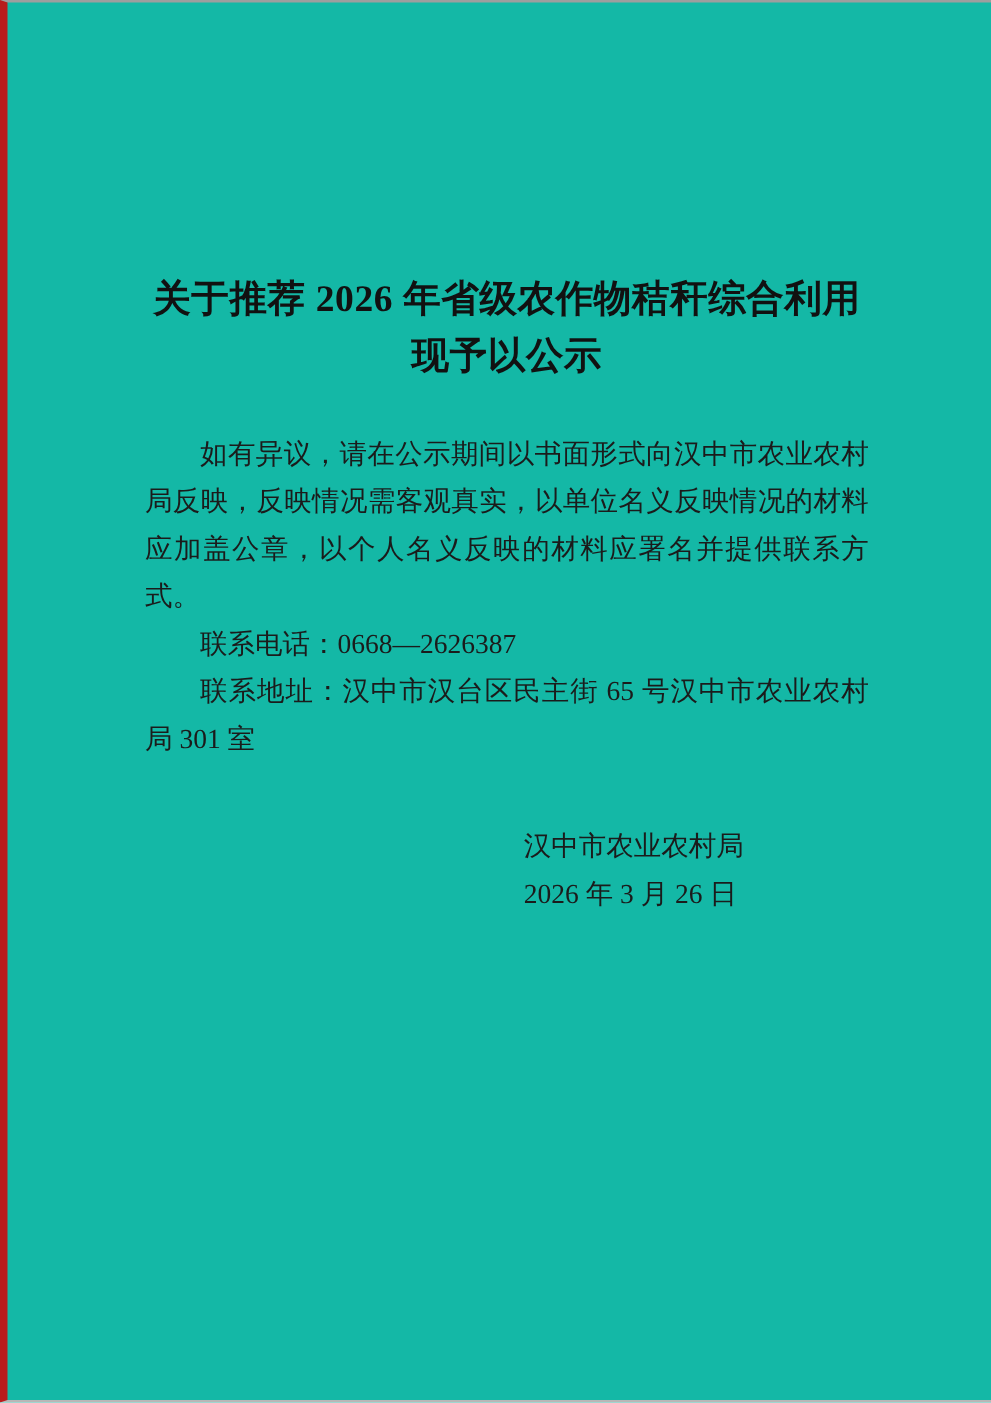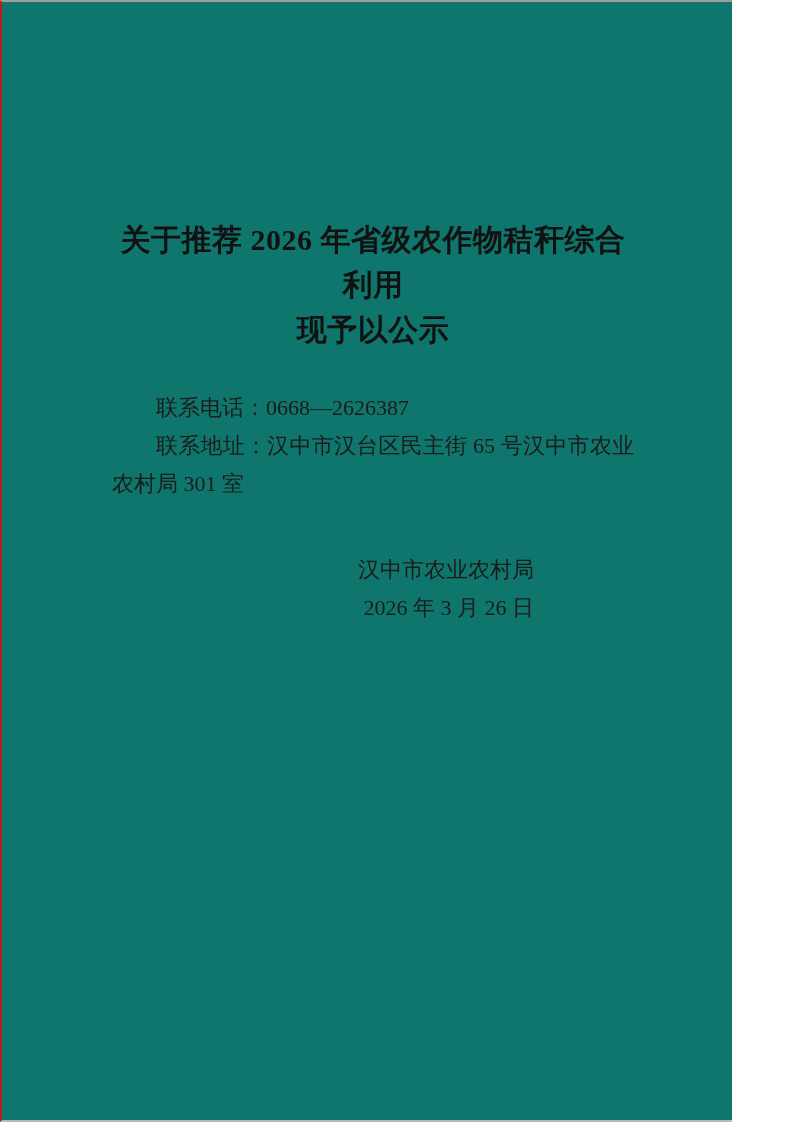--- a/index.html
+++ b/index.html
@@ -2,26 +2,26 @@
 <html><head>
 <meta charset="utf-8">
 <style>
   html, body {
     margin: 0;
     padding: 0;
     background: #ffffff;
   }
   .document-page {
     position: relative;
-    width: 732px;
+    width: 793px;
     height: 1122px;
     box-sizing: border-box;
-    background: #0f766e;
+    background: #14b8a6;
     border-top: 2px solid #9e9e9e;
-    border-left: 2px solid #b91c1c;
+    border-left: 6px solid #b91c1c;
     border-bottom: 2px solid #b7b7b7;
     padding: 0 98px 0 110px;
     overflow: hidden;
     font-family: "Liberation Serif", "DejaVu Serif", serif;
     color: #1b1b1b;
   }
   .doc-title {
     margin: 215px 0 0 0;
     font-size: 30px;
     line-height: 45px;
@@ -42,36 +42,37 @@
     margin: 0;
     text-indent: 2em;
     text-align: justify;
   }
   .signature-block {
     margin-top: 48px;
     margin-left: auto;
     margin-right: 100px;
     width: -moz-fit-content;
     width: fit-content;
-    text-align: right;
+    text-align: left;
     font-size: 22px;
     line-height: 38px;
   }
 </style>
 </head>
 <body>
 
 <div class="document-page">
 
   <h1 class="doc-title">
     <span>关于推荐 2026 年省级农作物秸秆综合利用</span>
     <span>现予以公示</span>
   </h1>
 
   <div class="doc-body">
+    <p>如有异议，请在公示期间以书面形式向汉中市农业农村局反映，反映情况需客观真实，以单位名义反映情况的材料应加盖公章，以个人名义反映的材料应署名并提供联系方式。</p>
     <p>联系电话：0668—2626387</p>
     <p>联系地址：汉中市汉台区民主街 65 号汉中市农业农村局 301 室</p>
   </div>
 
   <div class="signature-block">
     <div>汉中市农业农村局</div>
     <div>2026 年 3 月 26 日</div>
   </div>
 
 </div>

